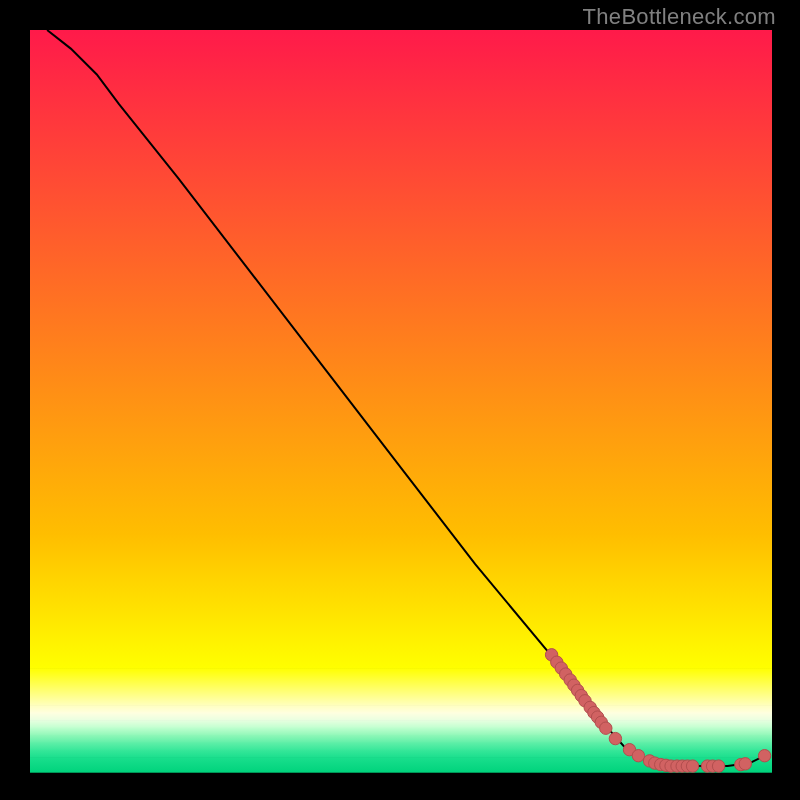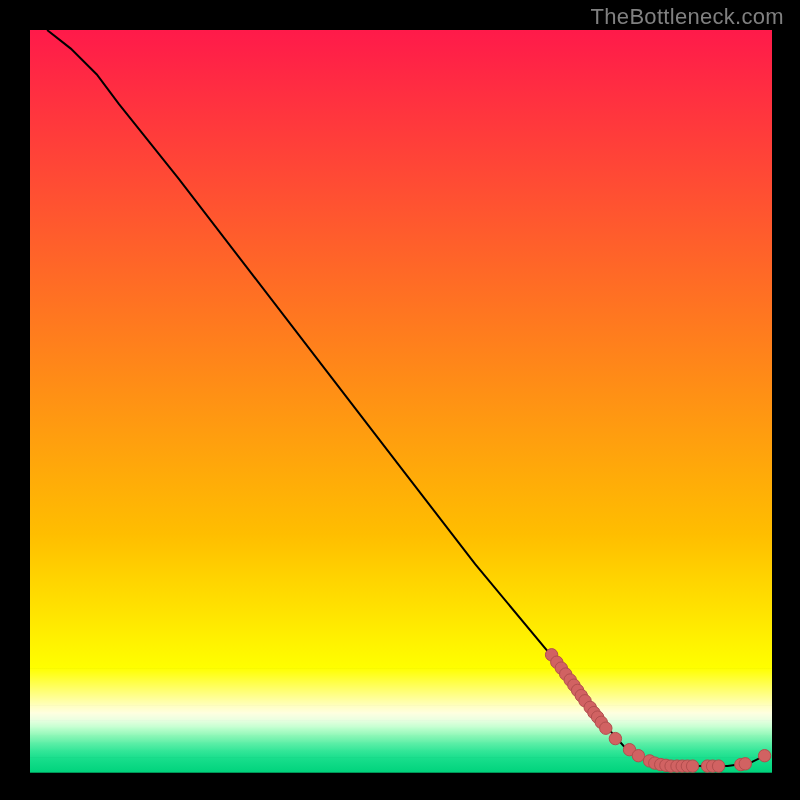--- a/index.html
+++ b/index.html
@@ -12,21 +12,21 @@
     font-family: Arial, Helvetica, sans-serif;
   }
   .chart-wrap {
     position: relative;
     width: 800px;
     height: 800px;
   }
   .watermark {
     position: absolute;
     top: 4px;
-    right: 16px;
+    right: 24px;
     color: #808080;
     font-size: 22px;
     font-weight: 400;
     letter-spacing: 0.3px;
     z-index: 5;
   }
   svg {
     display: block;
   }
 </style>

